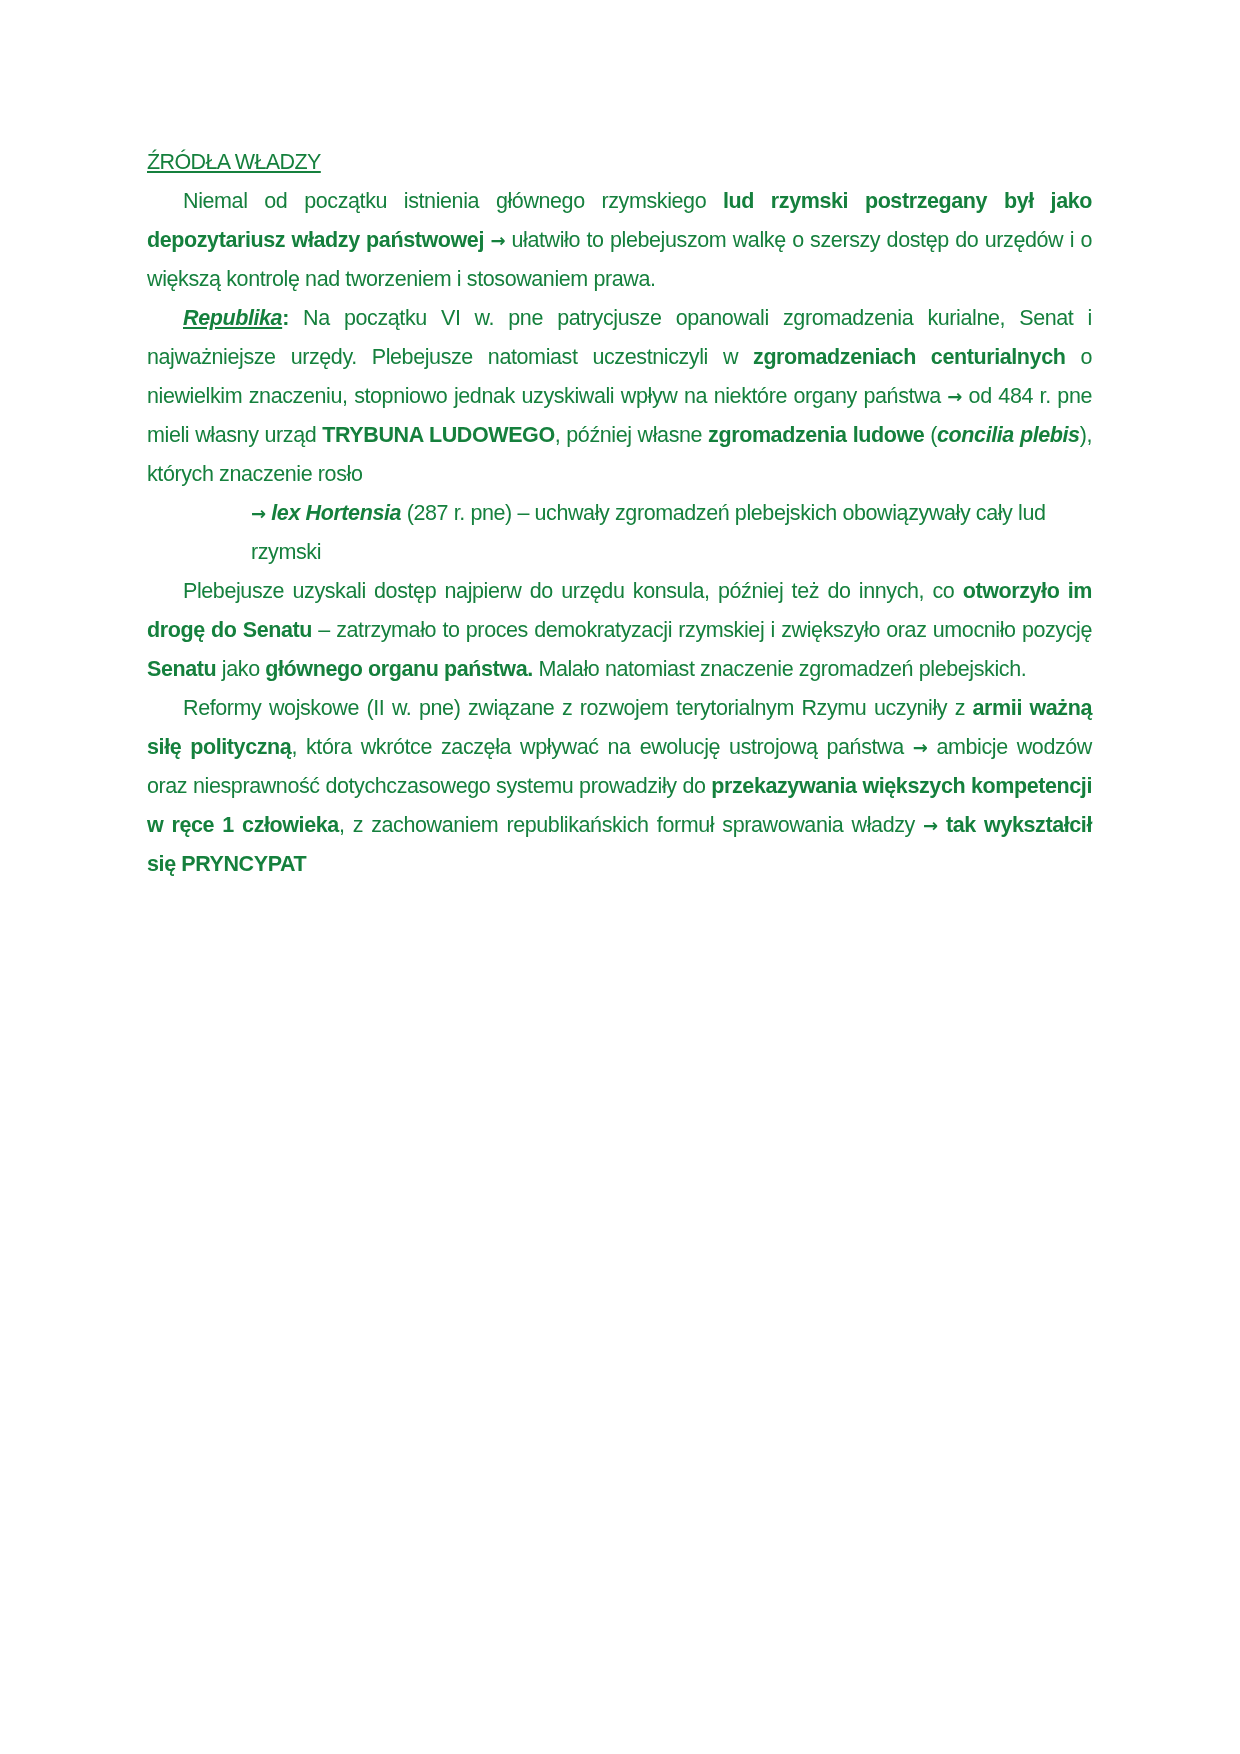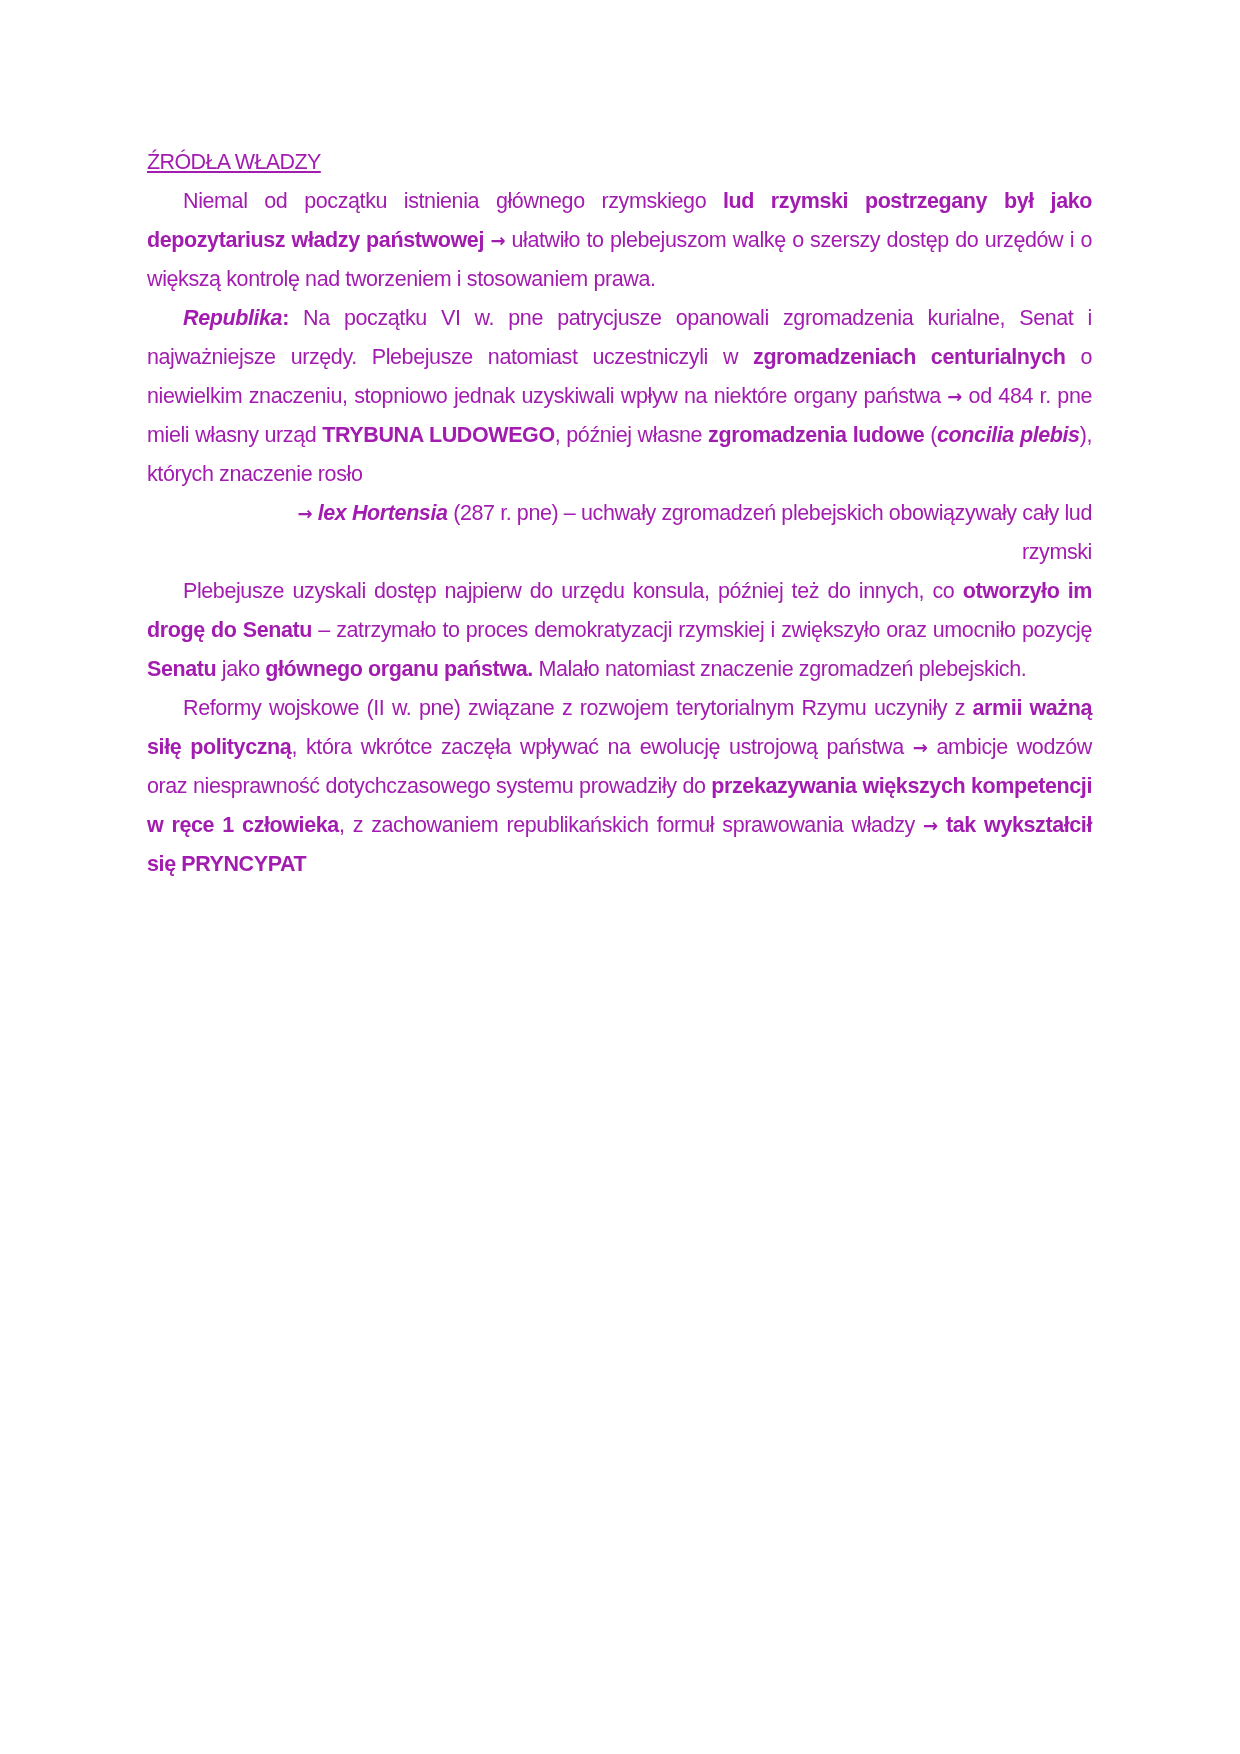--- a/index.html
+++ b/index.html
@@ -1,35 +1,35 @@
 <!DOCTYPE html>
 <html><head>
   <meta charset="utf-8">
   <style>
     html, body { margin: 0; padding: 0; background: #ffffff; }
     body { width: 1240px; height: 1754px; position: relative; overflow: hidden; }
     .page {
       position: absolute; left: 0; top: 0; width: 1240px; height: 1754px; background: #ffffff;
-      font-family: "Liberation Sans", sans-serif; color: #a21caf;
+      font-family: "Liberation Sans", sans-serif; color: #15803d;
     }
     .content {
       position: absolute; left: 147px; top: 143px; width: 945px;
       font-size: 21.5px; line-height: 39px;
       letter-spacing: -0.4px;
     }
     .title {
       font-size: 21.5px; text-decoration: underline; margin: 0; line-height: 39px;
       letter-spacing: -0.6px; font-weight: normal;
     }
     .para { text-align: justify; text-indent: 36px; margin: 0 0 0 0; }
     .para.no-indent { text-indent: 0; }
-    .sub { margin-left: 104px; text-align: right; }
+    .sub { margin-left: 104px; text-align: left; }
     .b { font-weight: bold; }
     .i { font-style: italic; }
-    .u { }
+    .u { text-decoration: underline; }
     .arrow { font-family: "DejaVu Sans", sans-serif; font-weight: bold; font-size: 18px; }
   </style>
 </head>
 <body>
 
 <div class="page">
   <div class="content">
 
     <h1 class="title">ŹRÓDŁA WŁADZY</h1>
 

